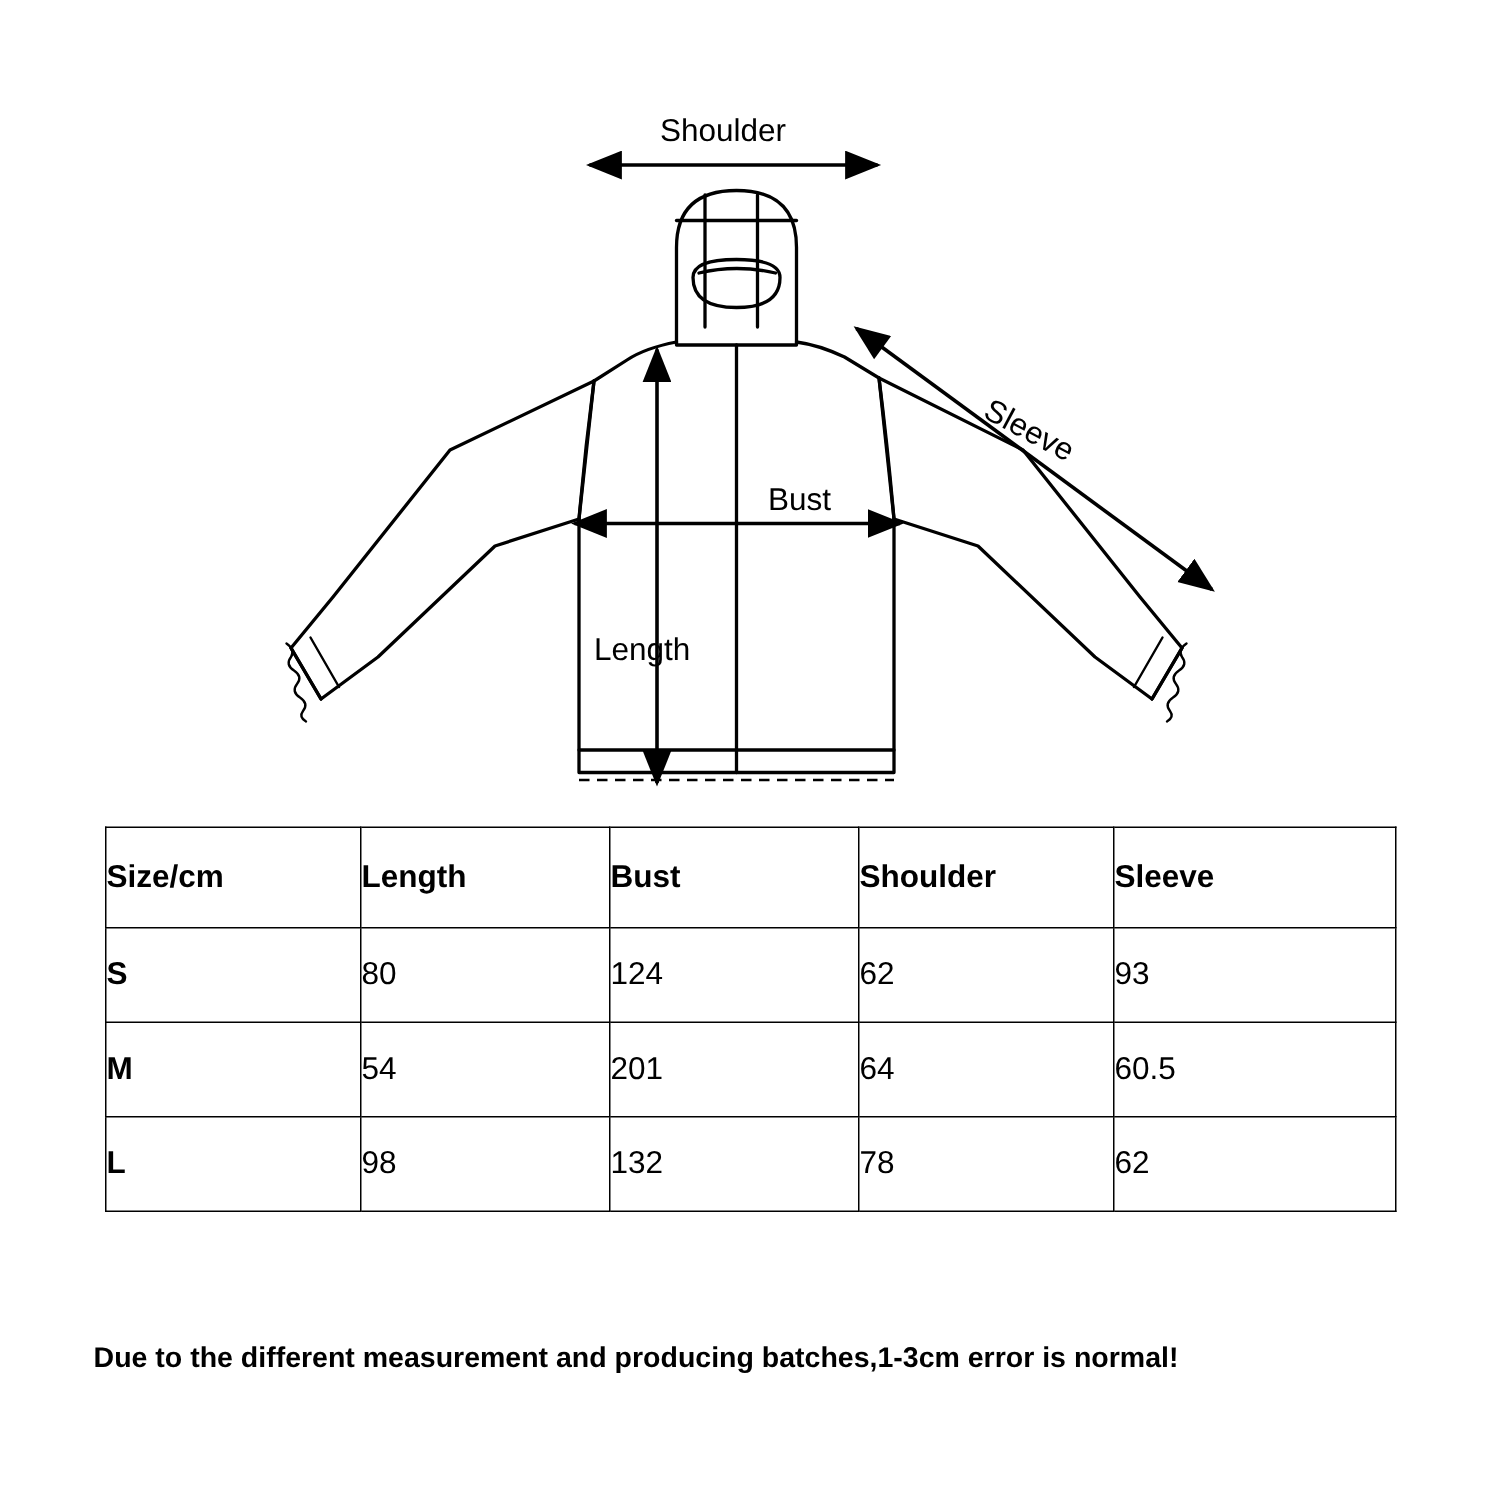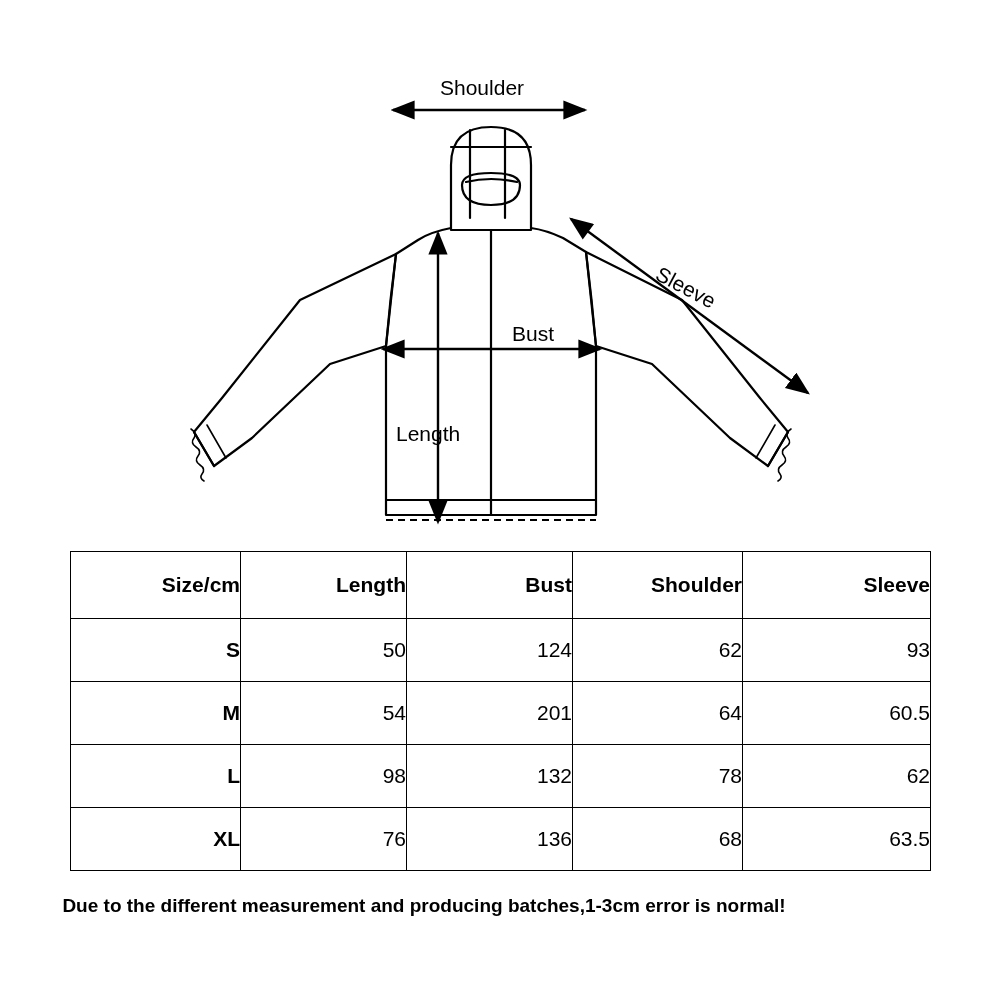--- a/index.html
+++ b/index.html
@@ -40,21 +40,21 @@
   #size-table {
     position: absolute;
     left: 70px;
     top: 551px;
     width: 860px;
     border-collapse: collapse;
     table-layout: fixed;
   }
   #size-table td, #size-table th {
     border: 1px solid #000;
-    text-align: right;
+    text-align: left;
     font-family: "Liberation Sans", sans-serif;
     font-weight: normal;
     font-size: 21px;
     height: 62px;
     padding: 0;
   }
   #size-table thead th {
     font-weight: bold;
     height: 66px;
   }
@@ -161,42 +161,35 @@
       <th>Size/cm</th>
       <th>Length</th>
       <th>Bust</th>
       <th>Shoulder</th>
       <th>Sleeve</th>
     </tr>
   </thead>
   <tbody>
     <tr>
       <td>S</td>
-      <td>50</td>
+      <td>80</td>
       <td>124</td>
       <td>62</td>
       <td>93</td>
     </tr>
     <tr>
       <td>M</td>
       <td>54</td>
       <td>201</td>
       <td>64</td>
       <td>60.5</td>
     </tr>
     <tr>
       <td>L</td>
       <td>98</td>
       <td>132</td>
       <td>78</td>
       <td>62</td>
     </tr>
-    <tr>
-      <td>XL</td>
-      <td>76</td>
-      <td>136</td>
-      <td>68</td>
-      <td>63.5</td>
-    </tr>
   </tbody>
 </table>
 
 <div id="footnote">Due to the different measurement and producing batches,1-3cm error is normal!</div>
 
 </body></html>

